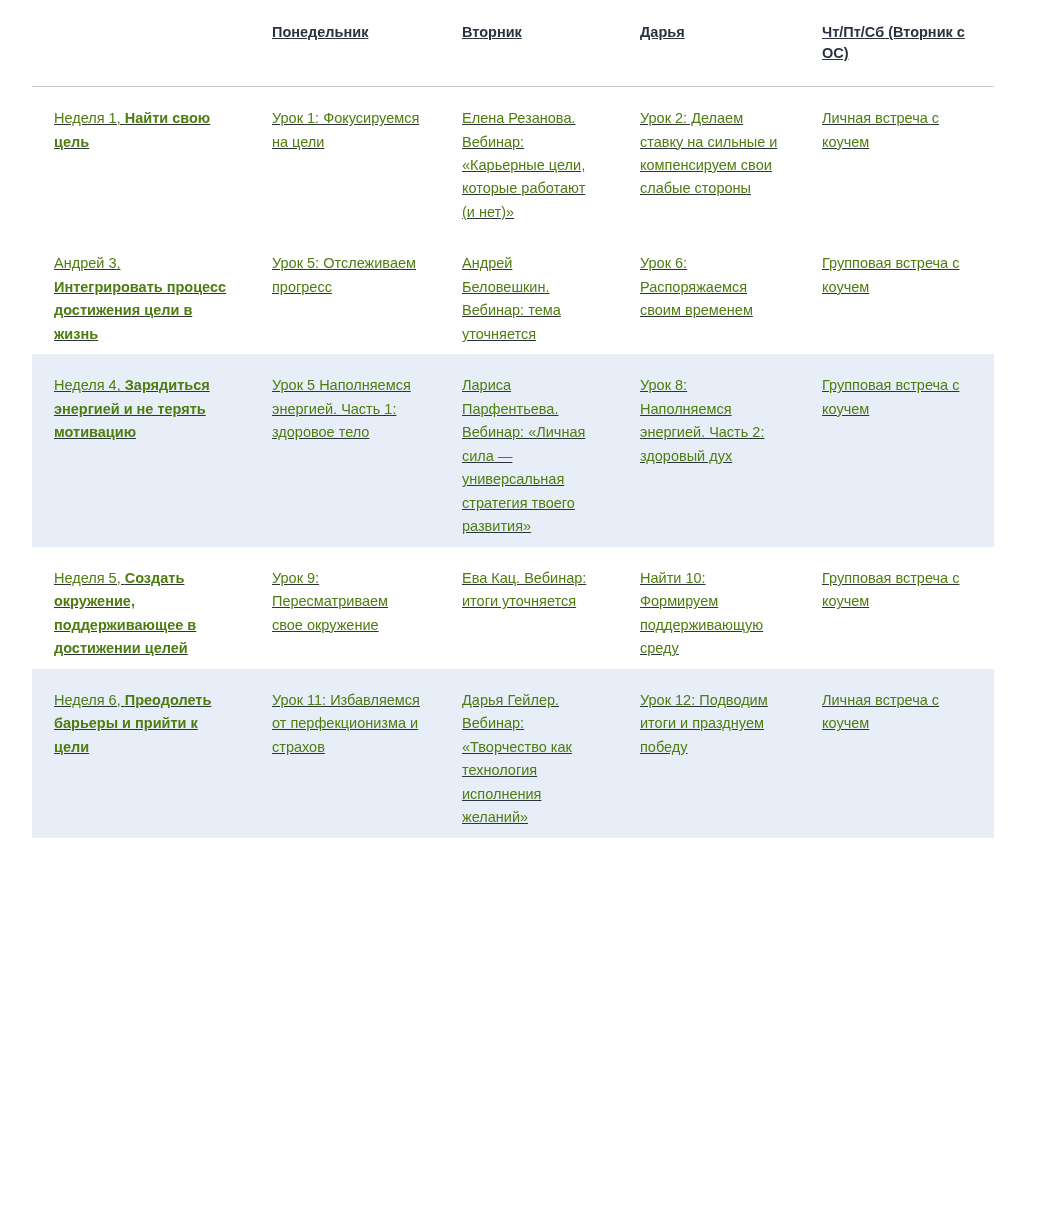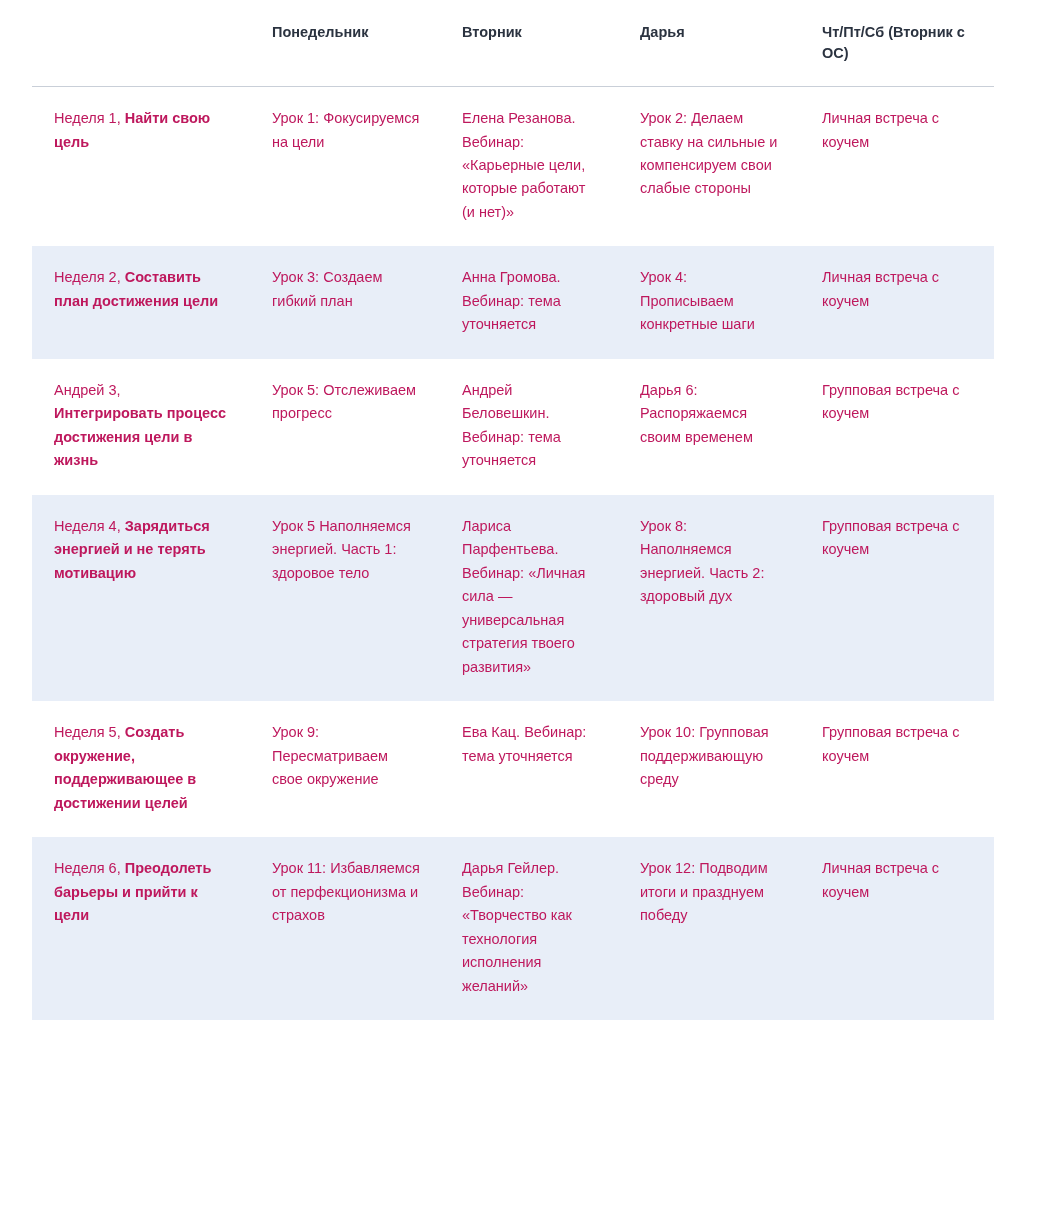--- a/index.html
+++ b/index.html
@@ -10,20 +10,21 @@
   body {
     width: 1038px;
     min-height: 1208px;
     font-family: "Liberation Sans", sans-serif;
     color: #2b3340;
   }
   .sheet {
     width: 892px;
     padding: 0;
     box-sizing: border-box;
+    text-decoration: underline;
   }
   table.schedule {
     border-collapse: collapse;
     width: 962px;
     margin: 0 0 0 32px;
     table-layout: fixed;
   }
   table.schedule thead th {
     text-align: left;
     vertical-align: top;
@@ -35,22 +36,22 @@
     border-bottom: 1px solid #c9cfd8;
   }
   table.schedule thead th.spacer-head {
     border-bottom: 1px solid #c9cfd8;
   }
   table.schedule tbody td {
     vertical-align: top;
     font-size: 14.5px;
     font-weight: normal;
     line-height: 1.62;
-    color: #be185d;
-    padding: 20px 18px 22px 22px;
+    color: #4d7c0f;
+    padding: 20px 18px 8px 22px;
   }
   table.schedule tbody tr.alt td {
     background: #e8eef8;
   }
   td.week-cell {
     color: #2b3340;
   }
   td.week-cell b {
     font-weight: bold;
   }
@@ -84,49 +85,42 @@
     <tbody>
 
       <tr>
         <td class="week-cell"><span>Неделя 1, </span><b>Найти свою цель</b></td>
         <td>Урок 1: Фокусируемся на цели</td>
         <td>Елена Резанова. Вебинар: «Карьерные цели, которые работают (и нет)»</td>
         <td>Урок 2: Делаем ставку на сильные и компенсируем свои слабые стороны</td>
         <td>Личная встреча с коучем</td>
       </tr>
 
-      <tr class="alt">
-        <td class="week-cell"><span>Неделя 2, </span><b>Составить план достижения цели</b></td>
-        <td>Урок 3: Создаем гибкий план</td>
-        <td>Анна Громова. Вебинар: тема уточняется</td>
-        <td>Урок 4: Прописываем конкретные шаги</td>
-        <td>Личная встреча с коучем</td>
-      </tr>
 
       <tr>
         <td class="week-cell"><span>Андрей 3, </span><b>Интегрировать процесс достижения цели в жизнь</b></td>
         <td>Урок 5: Отслеживаем прогресс</td>
         <td>Андрей Беловешкин. Вебинар: тема уточняется</td>
-        <td>Дарья 6: Распоряжаемся своим временем</td>
+        <td>Урок 6: Распоряжаемся своим временем</td>
         <td>Групповая встреча с коучем</td>
       </tr>
 
       <tr class="alt">
         <td class="week-cell"><span>Неделя 4, </span><b>Зарядиться энергией и не терять мотивацию</b></td>
         <td>Урок 5 Наполняемся энергией. Часть 1: здоровое тело</td>
         <td>Лариса Парфентьева. Вебинар: «Личная сила — универсальная стратегия твоего развития»</td>
         <td>Урок 8: Наполняемся энергией. Часть 2: здоровый дух</td>
         <td>Групповая встреча с коучем</td>
       </tr>
 
       <tr>
         <td class="week-cell"><span>Неделя 5, </span><b>Создать окружение, поддерживающее в достижении целей</b></td>
         <td>Урок 9: Пересматриваем свое окружение</td>
-        <td>Ева Кац. Вебинар: тема уточняется</td>
-        <td>Урок 10: Групповая поддерживающую среду</td>
+        <td>Ева Кац. Вебинар: итоги уточняется</td>
+        <td>Найти 10: Формируем поддерживающую среду</td>
         <td>Групповая встреча с коучем</td>
       </tr>
 
       <tr class="alt">
         <td class="week-cell"><span>Неделя 6, </span><b>Преодолеть барьеры и прийти к цели</b></td>
         <td>Урок 11: Избавляемся от перфекционизма и страхов</td>
         <td>Дарья Гейлер. Вебинар: «Творчество как технология исполнения желаний»</td>
         <td>Урок 12: Подводим итоги и празднуем победу</td>
         <td>Личная встреча с коучем</td>
       </tr>

